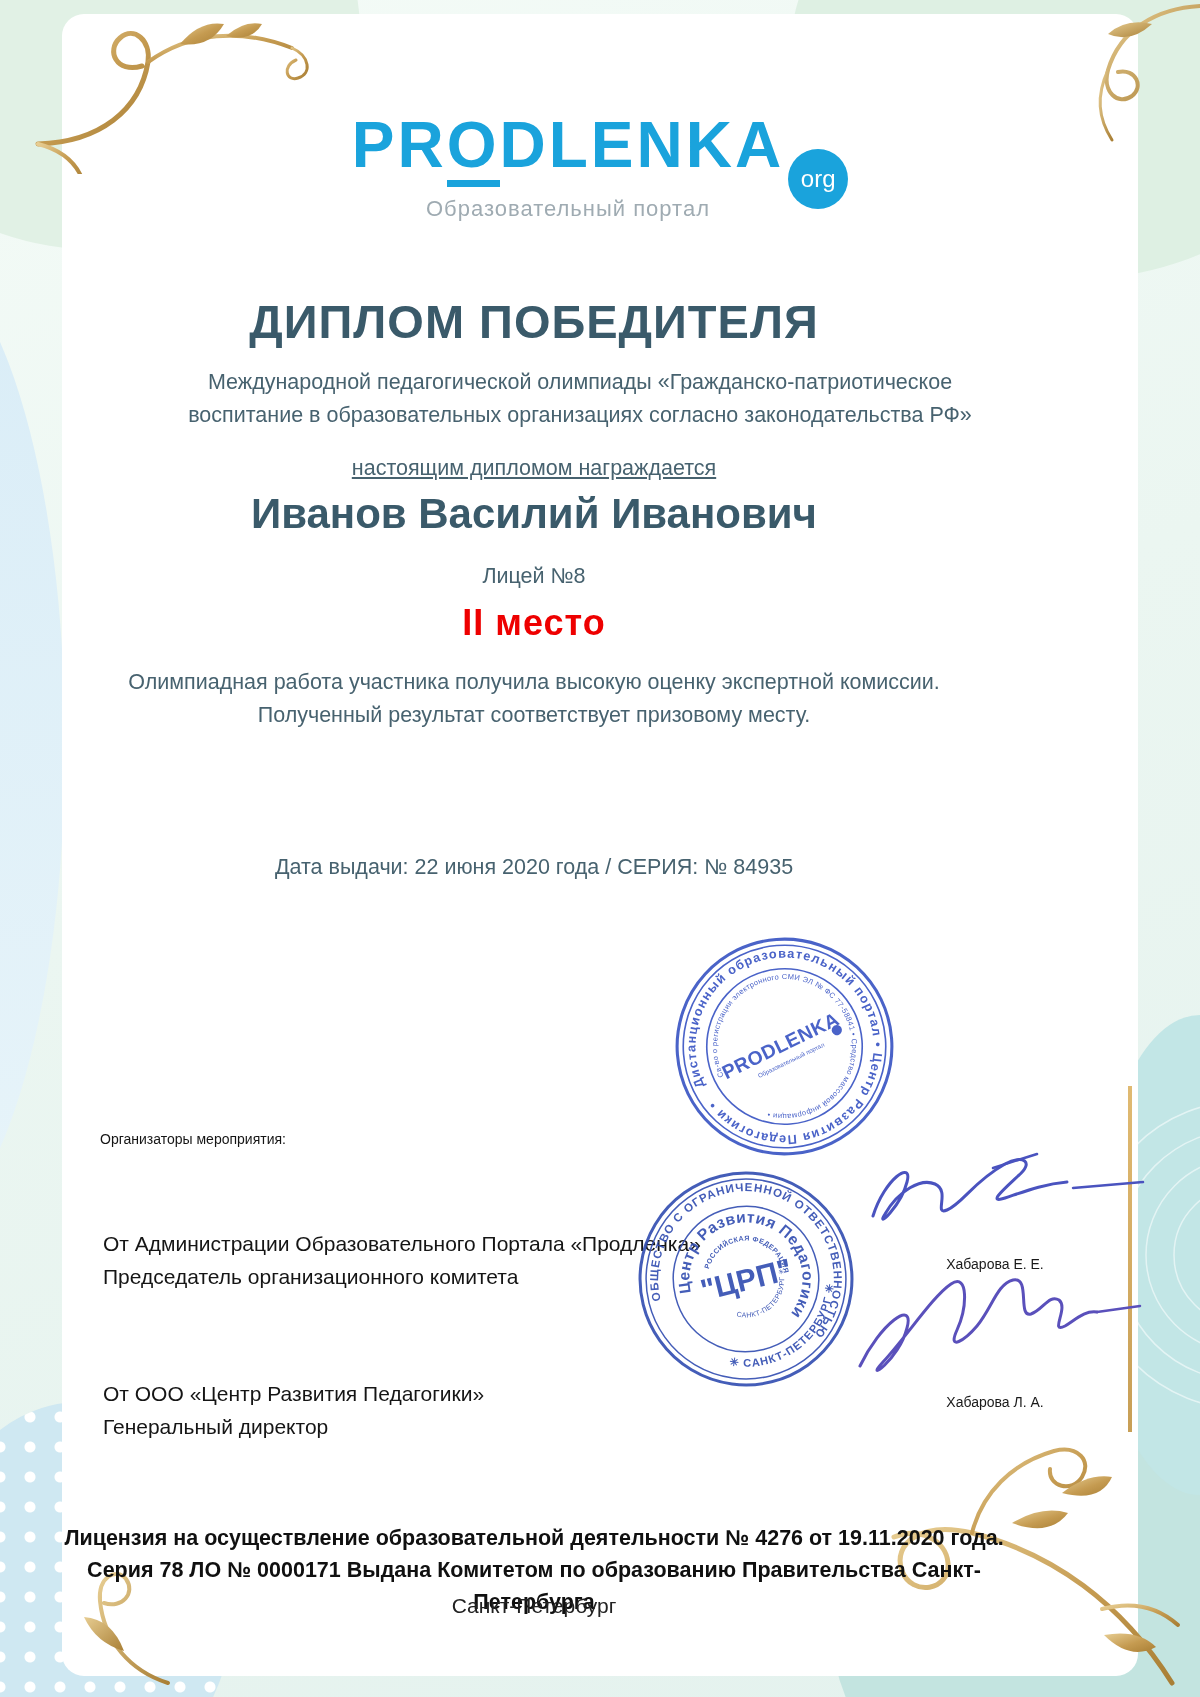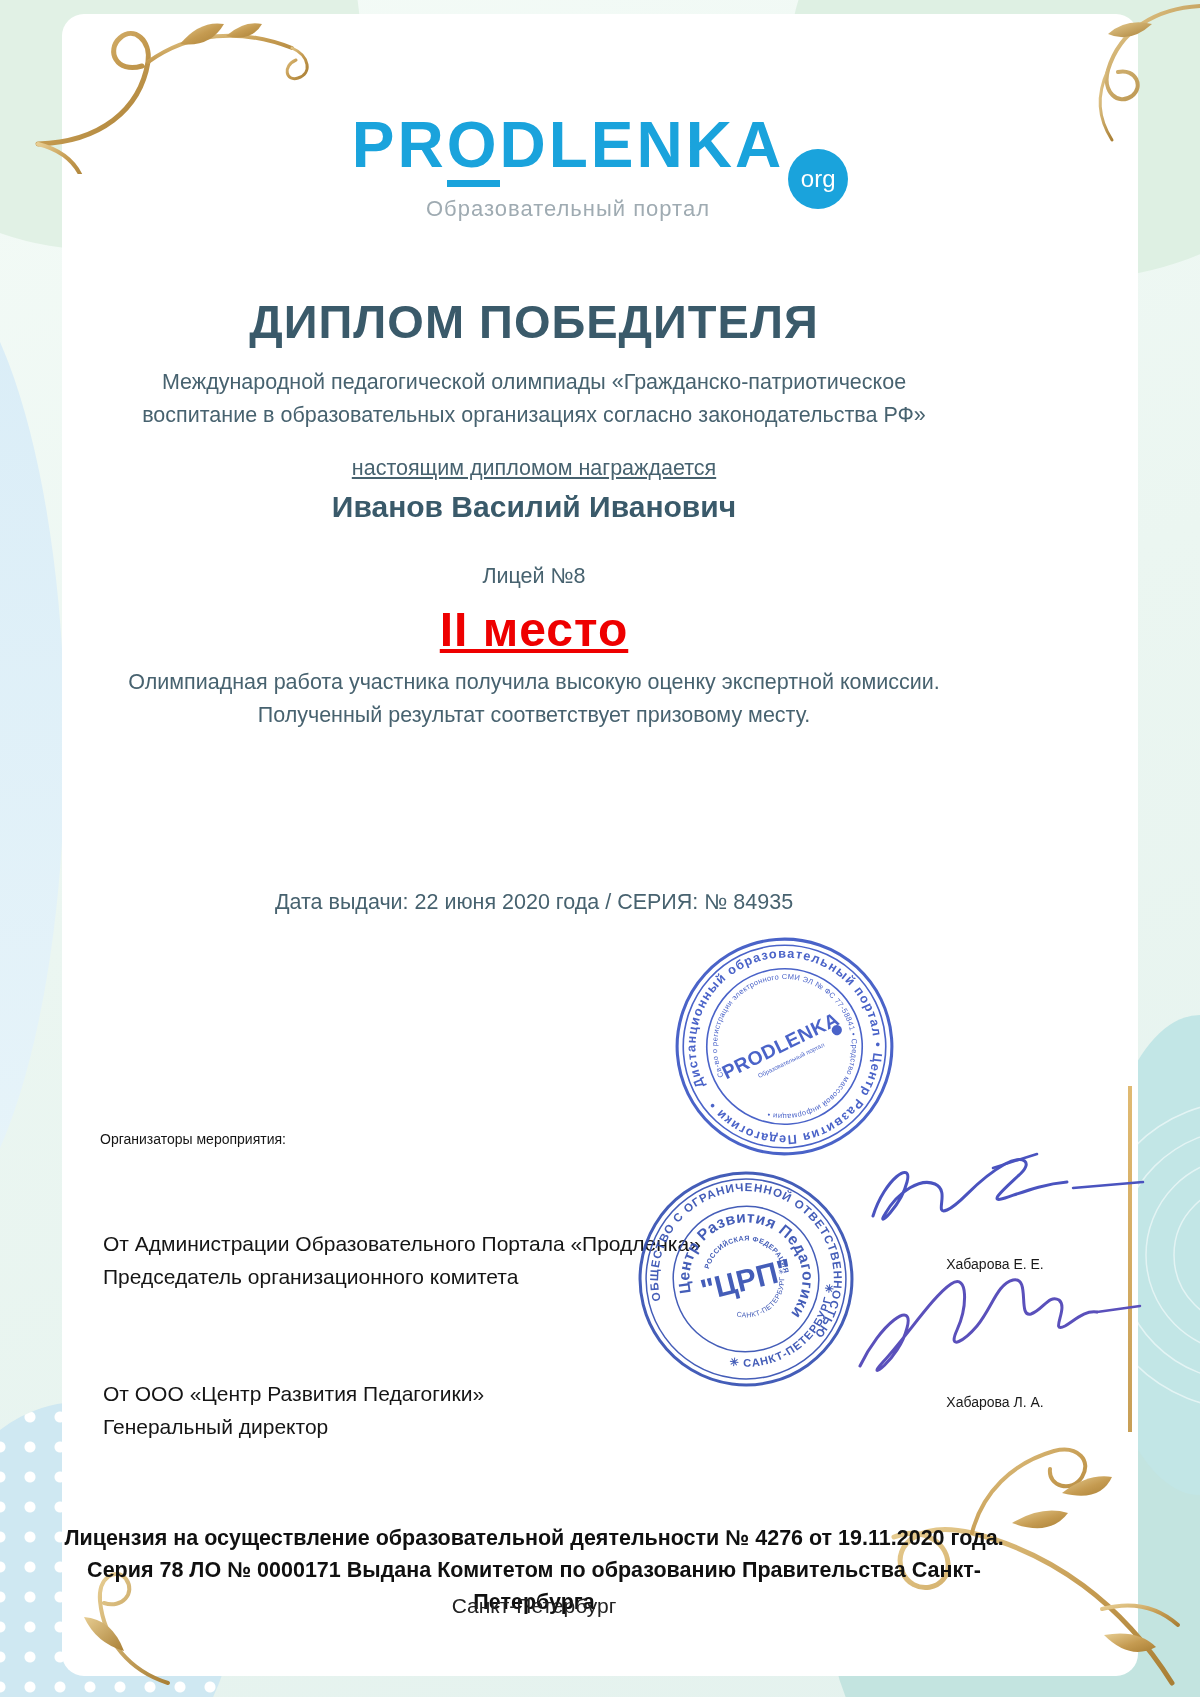--- a/index.html
+++ b/index.html
@@ -28,28 +28,28 @@
   .pre{white-space:pre-line;}
   .logo-row{position:absolute;left:0;top:112px;width:1076px;display:flex;justify-content:center;align-items:flex-end;}
   .logo-text{font-size:64px;font-weight:600;color:#1aa3dc;letter-spacing:3px;line-height:1.05;}
   .logo-o{display:inline-block;border-bottom:7px solid currentColor;padding-bottom:2px;line-height:1.02;}
   .logo-badge{width:60px;height:60px;border-radius:50%;background:#1aa3dc;color:#fff;font-size:24px;
      display:inline-flex;align-items:center;justify-content:center;margin-left:4px;transform:translateY(22px);}
   .logo-tagline{position:absolute;left:0;top:196px;width:1076px;text-align:center;color:#9fabb2;
      font-size:22px;letter-spacing:1px;transform:translateX(-32px);}
   .title{top:294px;font-size:47px;font-weight:700;color:#3a5a6a;letter-spacing:1px;}
   .para{font-size:21.5px;color:#47626f;line-height:33px;}
-  .p1{top:366px;}
+  .p1{top:366px;padding-left:46px;}
   .intro{top:452px;text-decoration:underline;}
-  .name{top:490px;font-size:30px;font-weight:700;color:#3a5a6a;}
+  .name{top:490px;font-size:42px;font-weight:700;color:#3a5a6a;}
   .inst{top:560px;}
-  .place{top:602px;font-size:48px;font-weight:700;color:#ee0000;letter-spacing:1px;text-decoration:underline;}
+  .place{top:602px;font-size:36px;font-weight:700;color:#ee0000;letter-spacing:1px;}
   .result{top:666px;}
   .purpose{top:747px;}
-  .issue{top:886px;text-align:center;}
+  .issue{top:851px;text-align:center;}
   .org-head{position:absolute;left:38px;top:1131px;font-size:14px;color:#151515;}
   .org-entry{position:absolute;left:41px;width:660px;font-size:21px;color:#151515;line-height:33px;text-align:left;}
   .org-entry.e1{top:1227px;}
   .org-entry.e2{top:1377px;}
   .signer{position:absolute;left:818px;width:230px;text-align:center;font-size:14px;color:#1a1a1a;}
   .signer.s1{top:1256px;}
   .signer.s2{top:1394px;}
   .stamp{position:absolute;opacity:.92;}
   .stamp1{left:610px;top:934px;transform:rotate(-26deg);}
   .stamp2{left:573px;top:1168px;transform:rotate(-14deg);}

